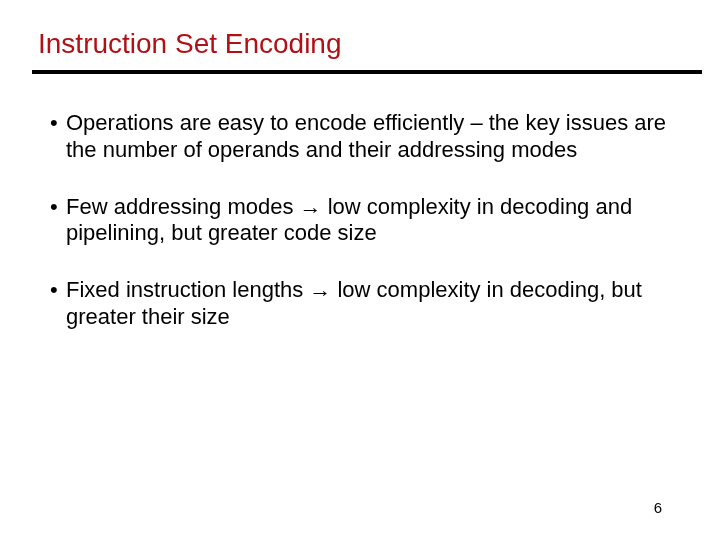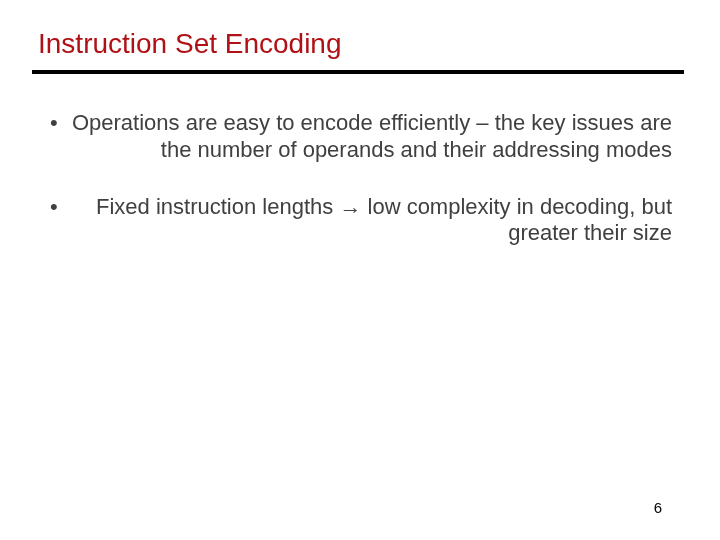--- a/index.html
+++ b/index.html
@@ -11,48 +11,47 @@
       width: 720px;
       height: 540px;
       background: #ffffff;
       font-family: Arial, Helvetica, sans-serif;
       position: relative;
       overflow: hidden;
     }
     .slide {
       width: 100%;
       height: 100%;
-      padding: 28px 40px 20px 36px;
+      padding: 28px 22px 20px 36px;
       position: relative;
     }
     .title {
       color: #b01116;
       font-size: 28px;
       font-weight: normal;
       margin-bottom: 10px;
       padding-left: 2px;
     }
     .divider {
       border: none;
       border-top: 4px solid #000000;
       margin: 0 -4px 36px -4px;
     }
     .bullets {
       list-style: none;
       padding-left: 14px;
       padding-right: 8px;
     }
     .bullets li {
-      color: #404040;
+      color: #000000;
       font-size: 22px;
       line-height: 1.22;
       margin-bottom: 30px;
       position: relative;
       padding-left: 16px;
-      text-align: right;
     }
     .bullets li::before {
       content: "•";
       position: absolute;
       left: 0;
       top: 0;
       font-size: 22px;
     }
     .pagenum {
       position: absolute;
@@ -63,16 +62,17 @@
     }
   </style>
 </head>
 <body>
 
 <div class="slide">
   <h1 class="title">Instruction Set Encoding</h1>
   <hr class="divider">
   <ul class="bullets">
     <li>Operations are easy to encode efficiently – the key issues are the number of operands and their addressing modes</li>
+    <li>Few addressing modes → low complexity in decoding and pipelining, but greater code size</li>
     <li>Fixed instruction lengths → low complexity in decoding, but greater their size</li>
   </ul>
   <div class="pagenum">6</div>
 </div>
 
 </body></html>

